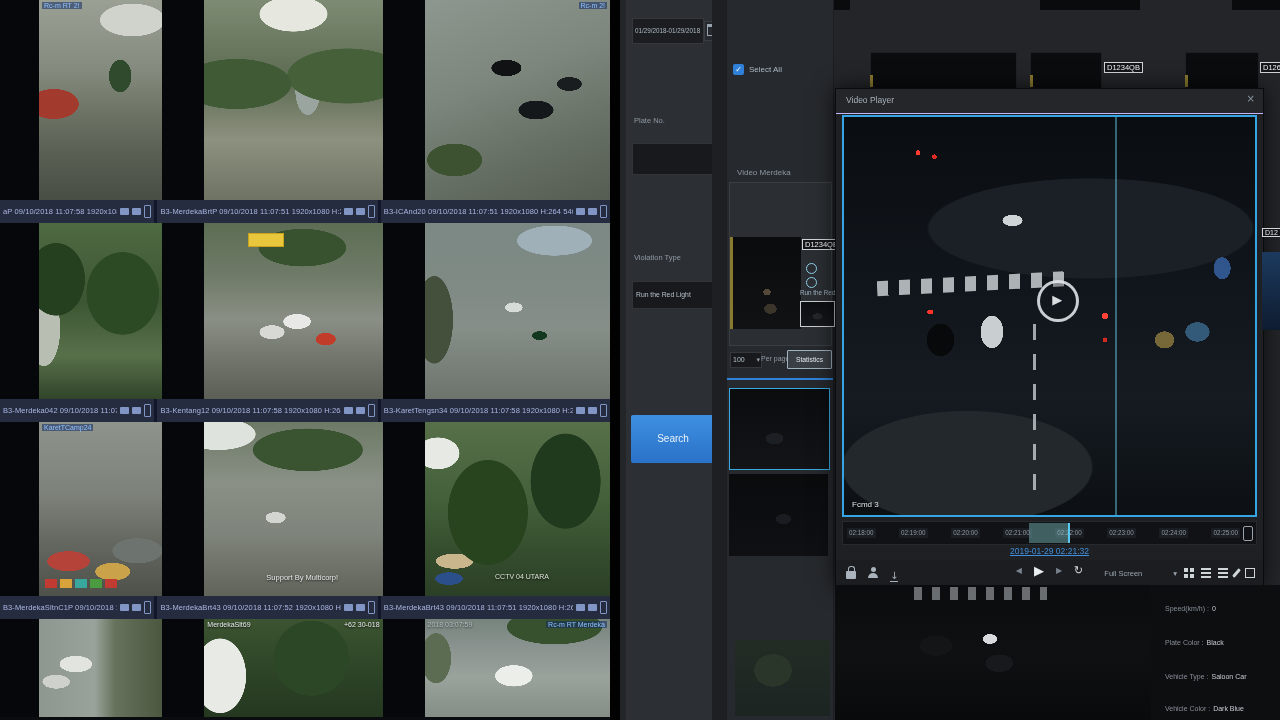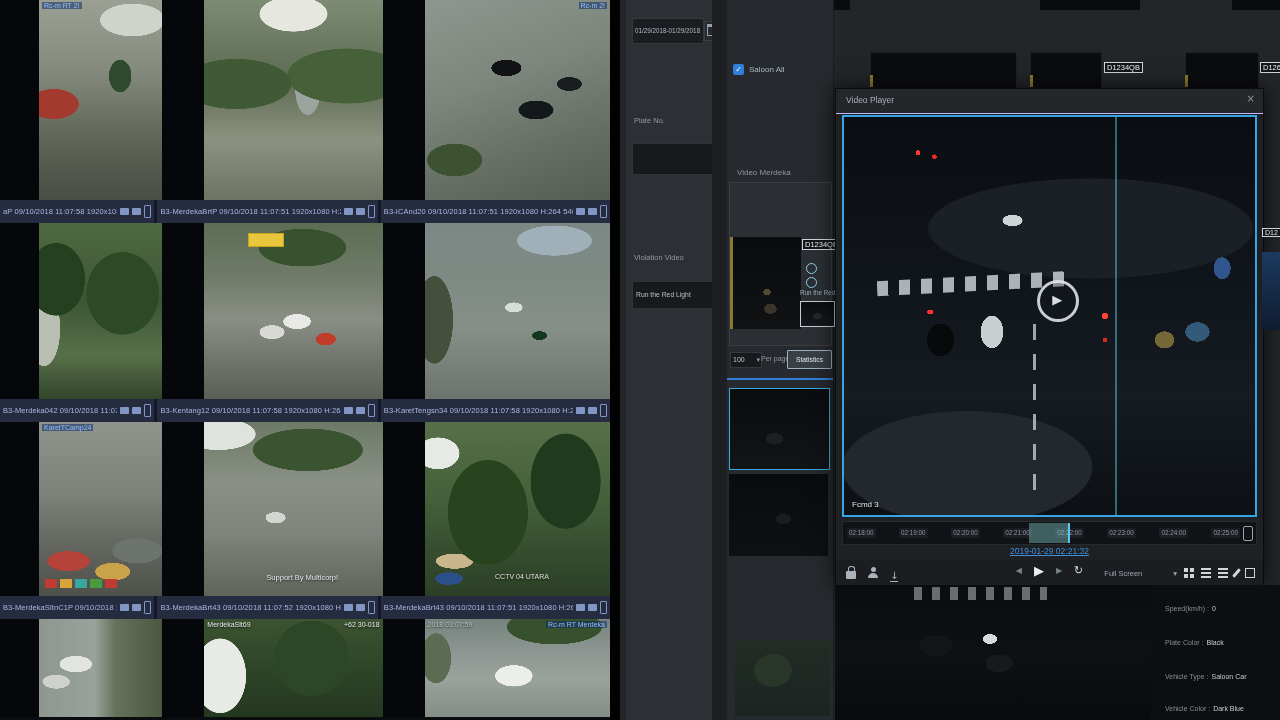--- a/index.html
+++ b/index.html
@@ -351,33 +351,34 @@
     <div class="toptab tt2"></div>
     <div class="toptab tt3"></div>
 
     <div class="search-panel">
       <div class="date-input">01/29/2018-01/29/2018</div>
       <div class="cal-btn">
           <span class="ic-cal"></span>
         </div>
       <span class="lbl" style="left:8px;top:116px;">Plate No.</span>
       <input class="plate-input" value="" style="">
-      <span class="lbl" style="left:8px;top:253px;">Violation Video</span>
+      <span class="lbl" style="left:8px;top:253px;">Violation Type</span>
       <div class="vio-select">
         <span>Run the Red Light</span>
         <span class="vio-chev glyph">▾</span>
       </div>
+      <div class="search-btn">Search</div>
     </div>
 
     <div class="divider"></div>
 
     <div class="results">
       <div class="selall">
         <span class="cb glyph">✓</span>
-        <span class="selall-lbl">Saloon All</span>
+        <span class="selall-lbl">Select All</span>
       </div>
       <span class="loc-lbl">Video Merdeka</span>
 
       <div class="res-panel">
         <div class="big-thumb"></div>
         <span class="plate-badge pb-pos">D1234QB</span>
         <span class="ring rg1"></span>
         <span class="ring rg2"></span>
         <span class="vio-txt">Run the Red L...</span>
         <div class="mini-thumb"></div>

